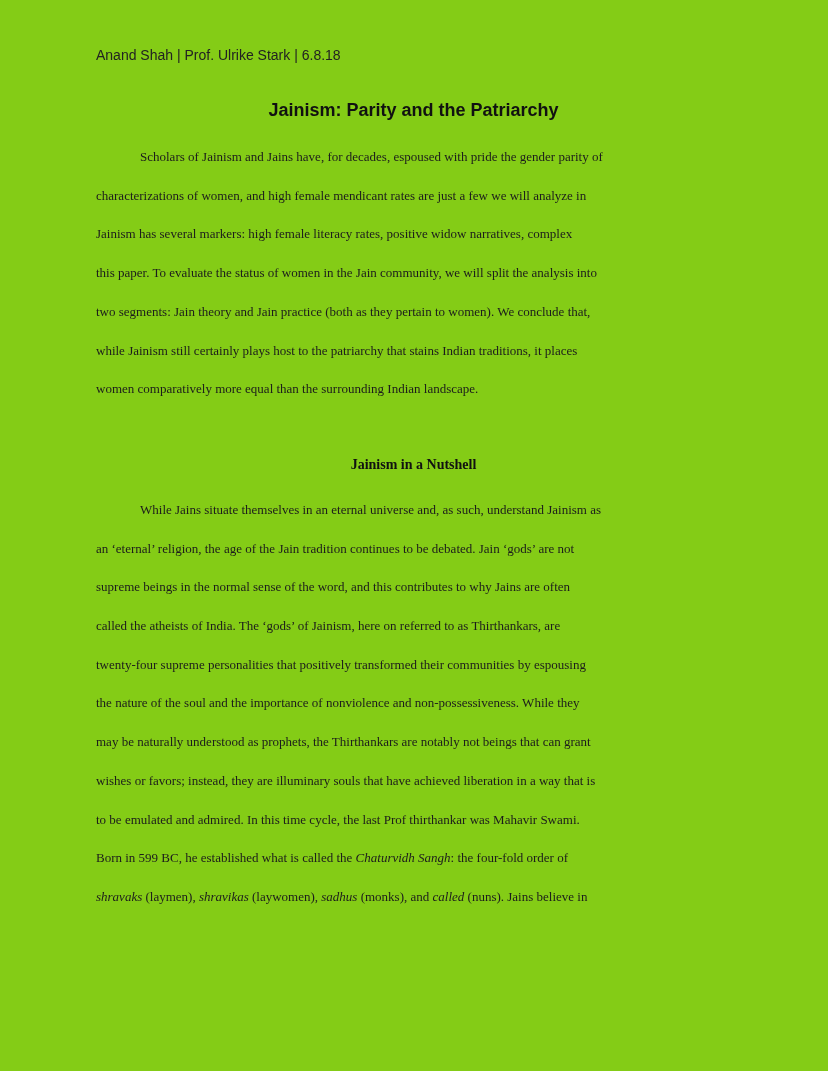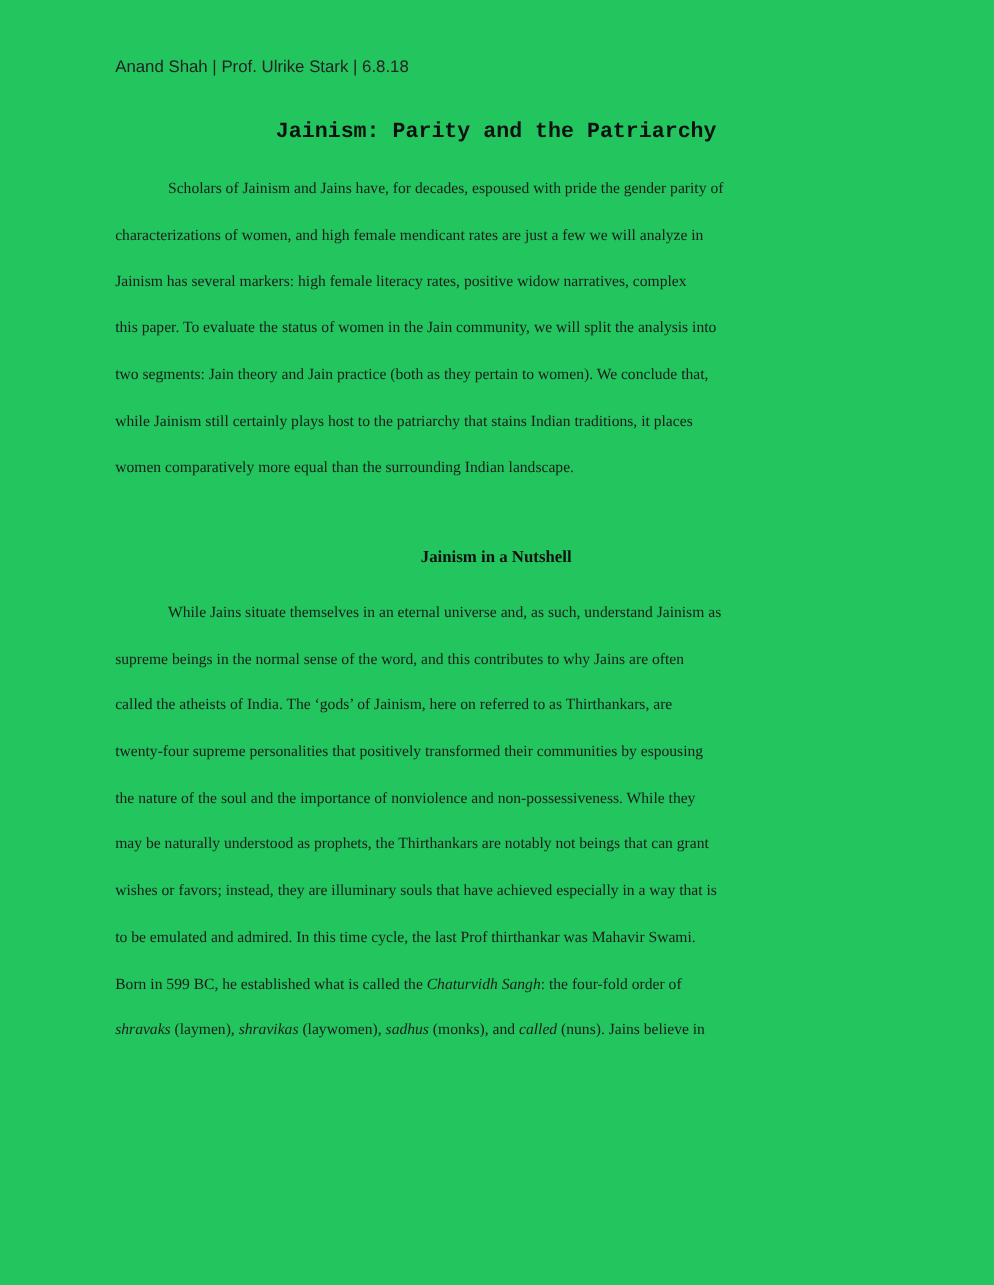--- a/index.html
+++ b/index.html
@@ -11,31 +11,31 @@
     height: 1071px;
     background: #ffffff;
     color: #1c1c1c;
     overflow: hidden;
   }
   .page {
     box-sizing: border-box;
     width: 828px;
     height: 1071px;
     padding: 46px 97px 0 96px;
-    background: #22c55e;
+    background: #84cc16;
   }
   .byline {
     font-family: "Liberation Sans", sans-serif;
     font-size: 14px;
     line-height: 18px;
     color: #222222;
     white-space: nowrap;
   }
   .doc-title {
-    font-family: Liberation Mono, monospace;
+    font-family: Liberation Sans, sans-serif;
     font-weight: bold;
     font-size: 18px;
     line-height: 24px;
     text-align: center;
     margin: 34px 0 0 0;
     color: #111111;
   }
   .doc-section .paragraph {
     font-family: "Liberation Serif", serif;
     font-size: 13px;
@@ -84,25 +84,26 @@
           <div class="line">this paper. To evaluate the status of women in the Jain community, we will split the analysis into</div>
           <div class="line">two segments: Jain theory and Jain practice (both as they pertain to women). We conclude that,</div>
           <div class="line">while Jainism still certainly plays host to the patriarchy that stains Indian traditions, it places</div>
           <div class="line">women comparatively more equal than the surrounding Indian landscape.</div>
         </div>
       </section>
       <section class="doc-section">
         <h2 class="section-heading">Jainism in a Nutshell</h2>
         <div class="paragraph">
           <div class="line first">While Jains situate themselves in an eternal universe and, as such, understand Jainism as</div>
+          <div class="line">an ‘eternal’ religion, the age of the Jain tradition continues to be debated. Jain ‘gods’ are not</div>
           <div class="line">supreme beings in the normal sense of the word, and this contributes to why Jains are often</div>
           <div class="line">called the atheists of India. The ‘gods’ of Jainism, here on referred to as Thirthankars, are</div>
           <div class="line">twenty-four supreme personalities that positively transformed their communities by espousing</div>
           <div class="line">the nature of the soul and the importance of nonviolence and non-possessiveness. While they</div>
           <div class="line">may be naturally understood as prophets, the Thirthankars are notably not beings that can grant</div>
-          <div class="line">wishes or favors; instead, they are illuminary souls that have achieved especially in a way that is</div>
+          <div class="line">wishes or favors; instead, they are illuminary souls that have achieved liberation in a way that is</div>
           <div class="line">to be emulated and admired. In this time cycle, the last Prof thirthankar was Mahavir Swami.</div>
           <div class="line">Born in 599 BC, he established what is called the <i>Chaturvidh Sangh</i>: the four-fold order of</div>
           <div class="line"><i>shravaks</i> (laymen), <i>shravikas</i> (laywomen), <i>sadhus</i> (monks), and <i>called</i> (nuns). Jains believe in</div>
         </div>
       </section>
     </div>
 </div>
 
 </body></html>

